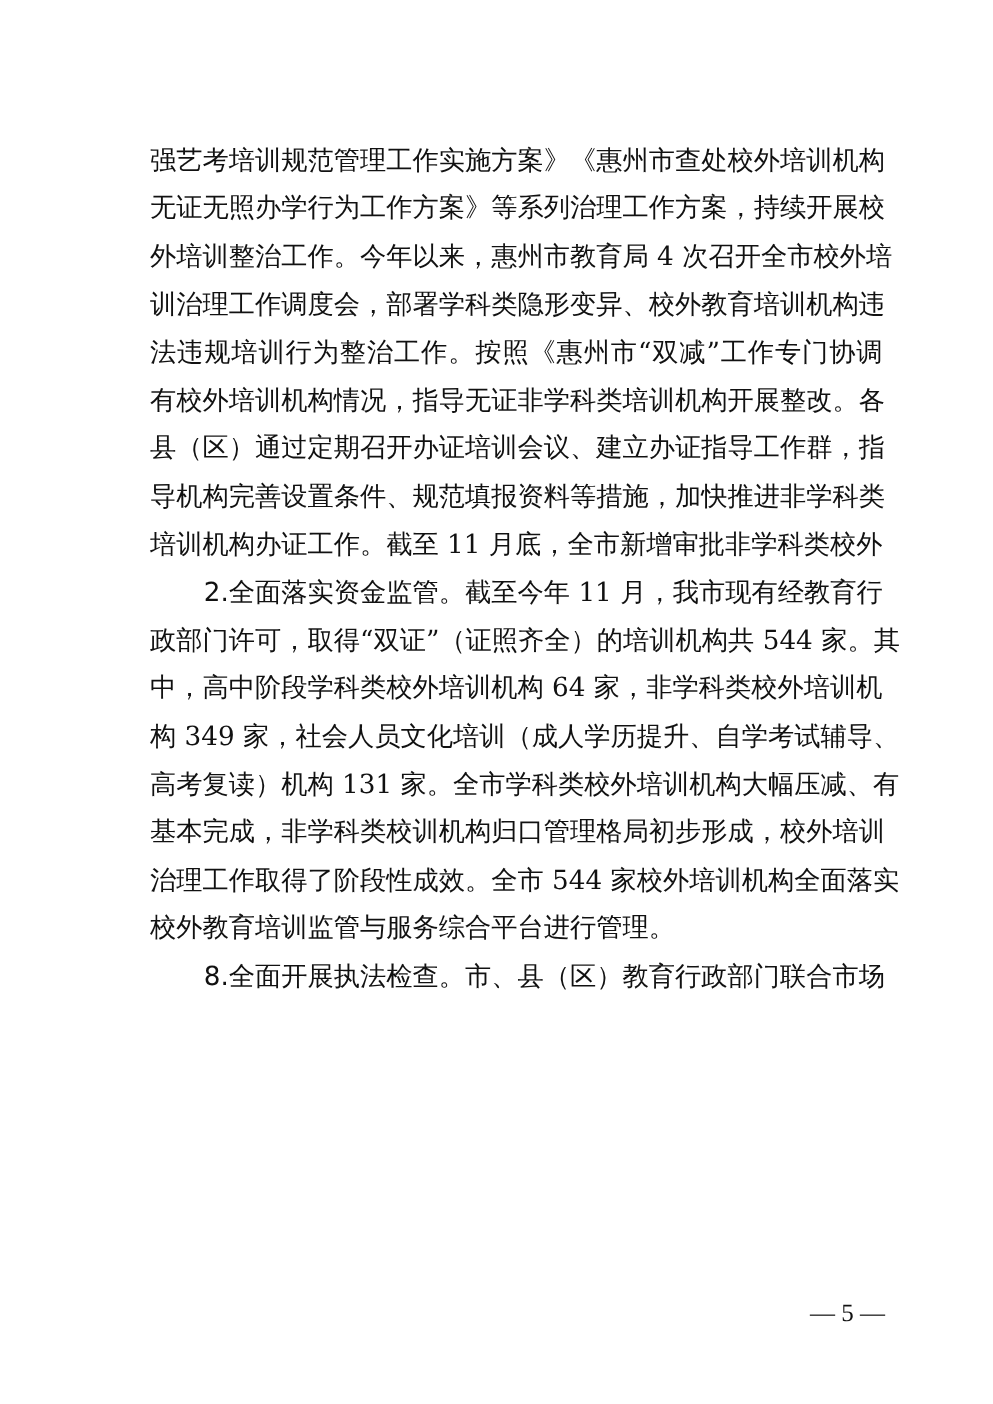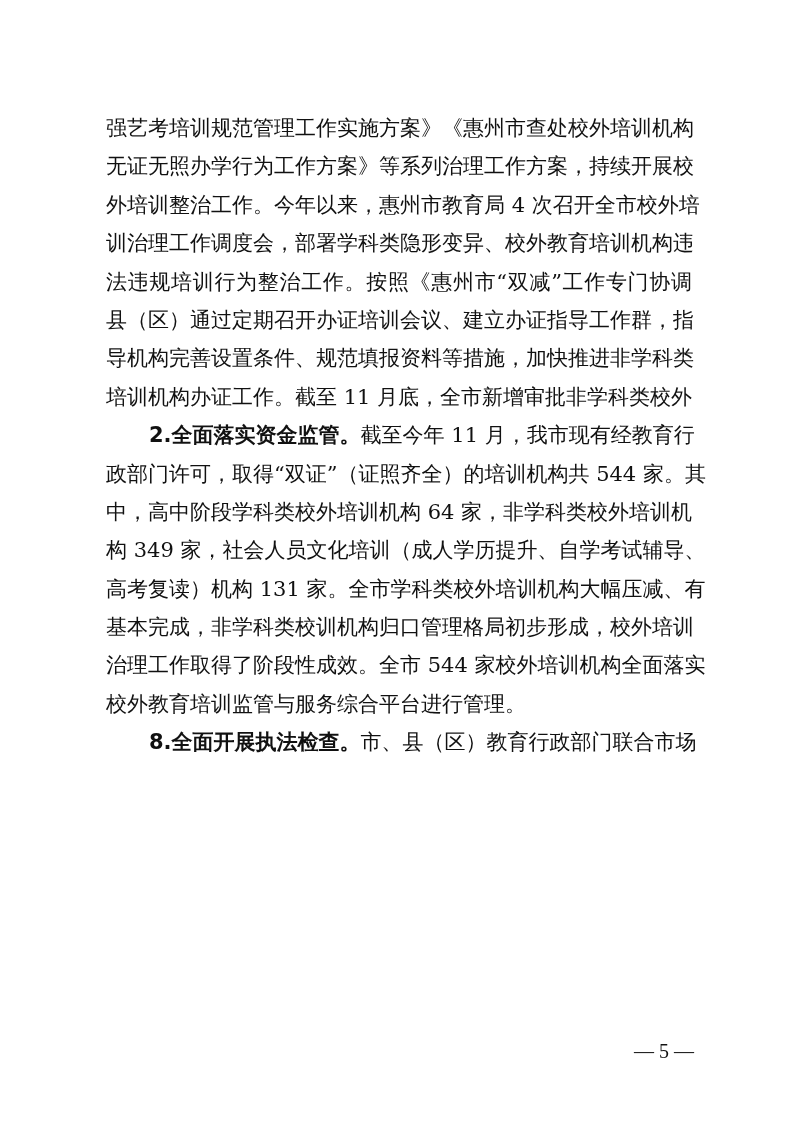--- a/index.html
+++ b/index.html
@@ -10,21 +10,21 @@
     body {
       width: 794px;
       height: 1123px;
       position: relative;
       overflow: hidden;
       font-family: "DejaVu Serif", "Liberation Serif", serif;
       color: #111111;
     }
     .page {
       position: absolute;
-      left: 0; top: 0;
+      left: 14px; top: 0;
       width: 738px;
       height: 1123px;
       background: #ffffff;
     }
     .body-text {
       position: absolute;
       left: 106px;
       top: 109px;
       width: 586px;
     }
@@ -37,21 +37,21 @@
       text-align-last: justify;
       letter-spacing: 0px;
     }
     .line.last {
       text-align-last: left;
     }
     .indent {
       padding-left: 43px;
     }
     .bold {
-      font-weight: bold;
+      font-weight: normal;
       font-family: "DejaVu Sans", "Liberation Sans", sans-serif;
     }
     .page-number {
       position: absolute;
       left: 622px;
       top: 1040px;
       width: 72px;
       font-size: 20px;
       text-align: right;
       font-family: "Liberation Serif", serif;
@@ -62,20 +62,21 @@
 </head>
 <body>
 
 <div class="page">
   <div class="body-text">
     <div class="line">强艺考培训规范管理工作实施方案》《惠州市查处校外培训机构</div>
     <div class="line">无证无照办学行为工作方案》等系列治理工作方案，持续开展校</div>
     <div class="line">外培训整治工作。今年以来，惠州市教育局 4 次召开全市校外培</div>
     <div class="line">训治理工作调度会，部署学科类隐形变异、校外教育培训机构违</div>
     <div class="line">法违规培训行为整治工作。按照《惠州市“双减”工作专门协调</div>
+    <div class="line">有校外培训机构情况，指导无证非学科类培训机构开展整改。各</div>
     <div class="line">县（区）通过定期召开办证培训会议、建立办证指导工作群，指</div>
     <div class="line">导机构完善设置条件、规范填报资料等措施，加快推进非学科类</div>
     <div class="line">培训机构办证工作。截至 11 月底，全市新增审批非学科类校外</div>
 
     <div class="line indent"><span class="bold">2.全面落实资金监管。</span><span>截至今年 11 月，我市现有经教育行</span></div>
     <div class="line">政部门许可，取得“双证”（证照齐全）的培训机构共 544 家。其</div>
     <div class="line">中，高中阶段学科类校外培训机构 64 家，非学科类校外培训机</div>
     <div class="line">构 349 家，社会人员文化培训（成人学历提升、自学考试辅导、</div>
     <div class="line">高考复读）机构 131 家。全市学科类校外培训机构大幅压减、有</div>
     <div class="line">基本完成，非学科类校训机构归口管理格局初步形成，校外培训</div>

